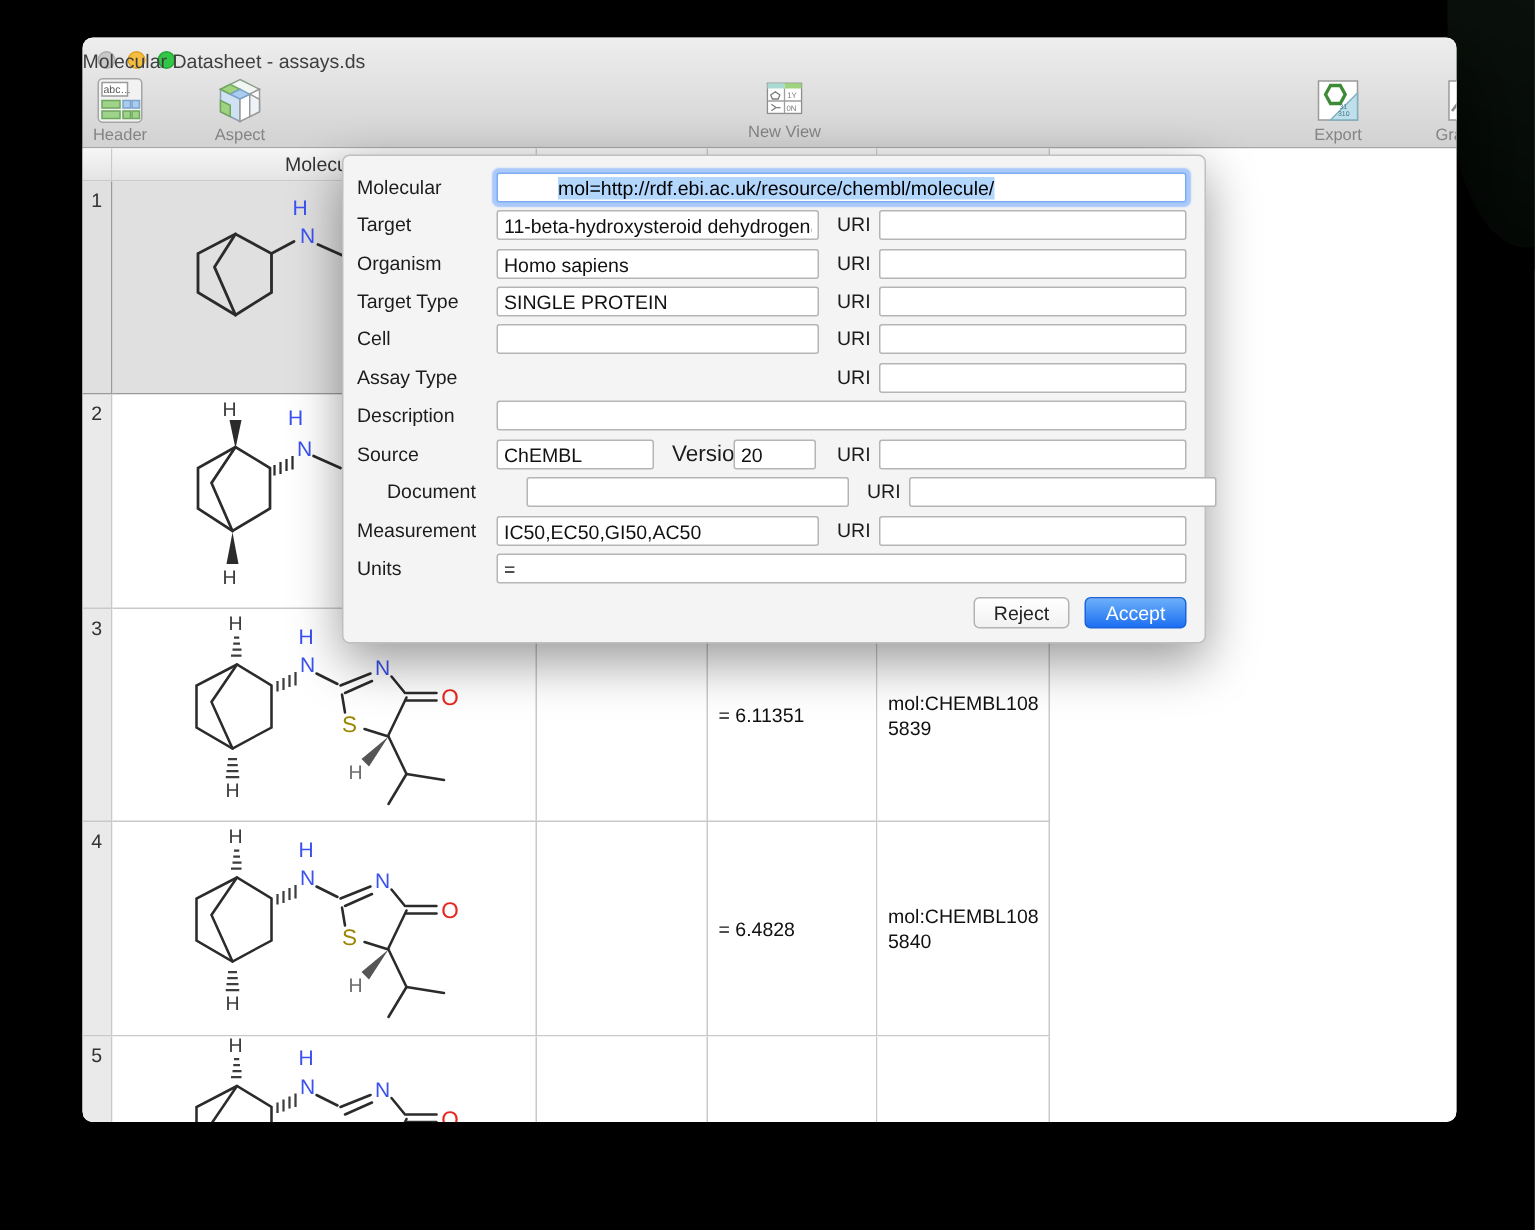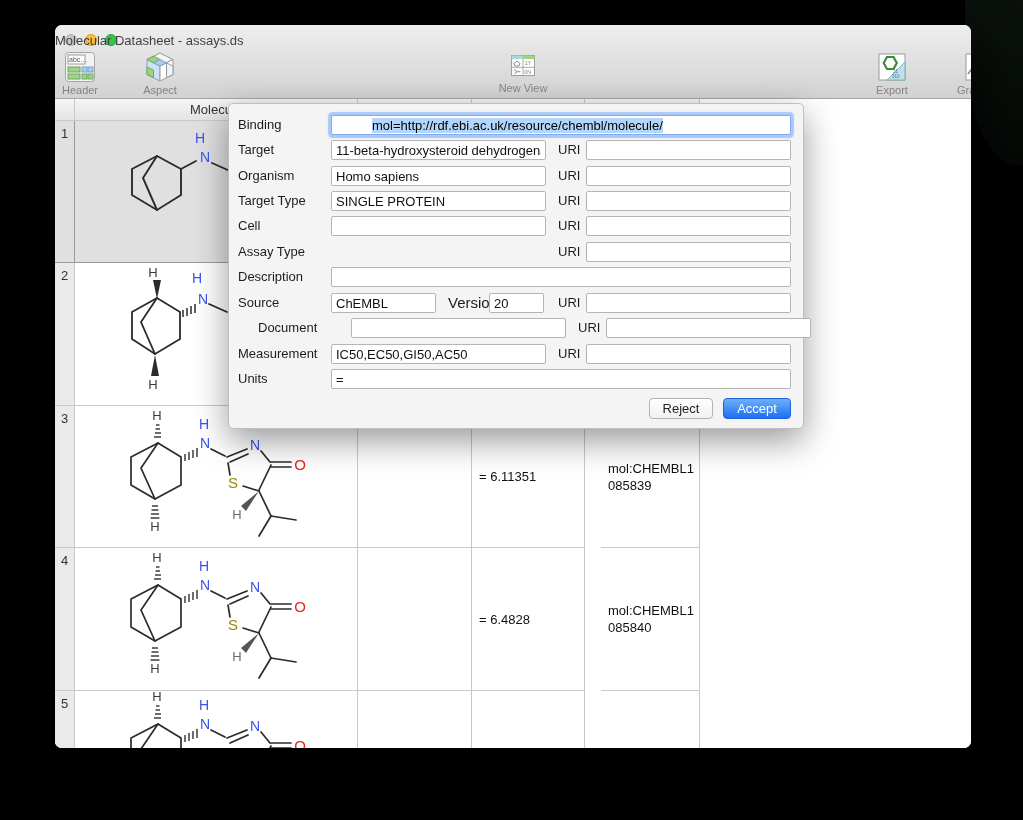--- a/index.html
+++ b/index.html
@@ -29,21 +29,21 @@
     grid-template-columns:20px 283px 114px 113px 115px;
     grid-template-rows:22px 142px 143px 142px 143px 58px;}
   .cell{position:relative;border-right:1px solid #c9c9c9;border-bottom:1px solid #c9c9c9;
     box-sizing:border-box;background:#fff;overflow:hidden;font-size:13px;color:#111;}
   .hcell{background:linear-gradient(#f6f6f6,#e4e4e4);display:flex;align-items:center;
     justify-content:center;color:#333;}
   .ncell{background:#eaeaea;color:#333;text-align:center;padding-top:5px;font-size:13px;}
   .sel{background:#e0e0e0;}
   .sel.cell{border-color:#9a9a9a;}
   .vcell{display:flex;align-items:center;padding-left:7px;}
-  .mcell{display:flex;align-items:center;margin-left:16px;}
+  .mcell{display:flex;align-items:center;}
   .mcell .wrapid{width:103px;margin-left:7px;word-break:break-all;line-height:17px;}
   .r5inner{position:absolute;left:0;top:0;width:100%;height:142px;display:flex;align-items:center;}
   .molsvg{position:absolute;left:0;top:0;}
   
   .dialog{position:absolute;left:173px;top:78px;width:574px;height:324px;background:#f4f4f4;
     border:1px solid #bfbfbf;border-radius:5px;box-shadow:0 12px 34px rgba(0,0,0,.4);z-index:20;}
   .frow{position:absolute;left:0;width:100%;height:20px;}
   .flabel{position:absolute;left:9px;top:0;line-height:20px;font-size:13px;color:#1c1c1c;}
   .uri-label{position:absolute;left:329px;top:0;line-height:20px;font-size:13px;color:#1c1c1c;}
   .ver-label{position:absolute;left:219px;top:0;line-height:20px;font-size:15px;color:#1c1c1c;}
@@ -345,21 +345,21 @@
           </div>
         <div class="cell">
             <div class="r5inner mcell"></div>
           </div>
       </div>
     </div>
 
     <div class="dialog">
 
       <div class="frow" style="top:11px;">
-        <span class="flabel">Binding</span>
+        <span class="flabel">Molecular</span>
         <div class="focusbox"><span class="selmark">mol=http://rdf.ebi.ac.uk/resource/chembl/molecule/</span></div>
       </div>
 
       <div class="frow" style="top:36px;">
         <span class="flabel">Target</span>
         <input class="fin in-main" value="11-beta-hydroxysteroid dehydrogena" style="">
         <span class="uri-label">URI</span>
         <input class="fin in-uri" style="">
       </div>
 

